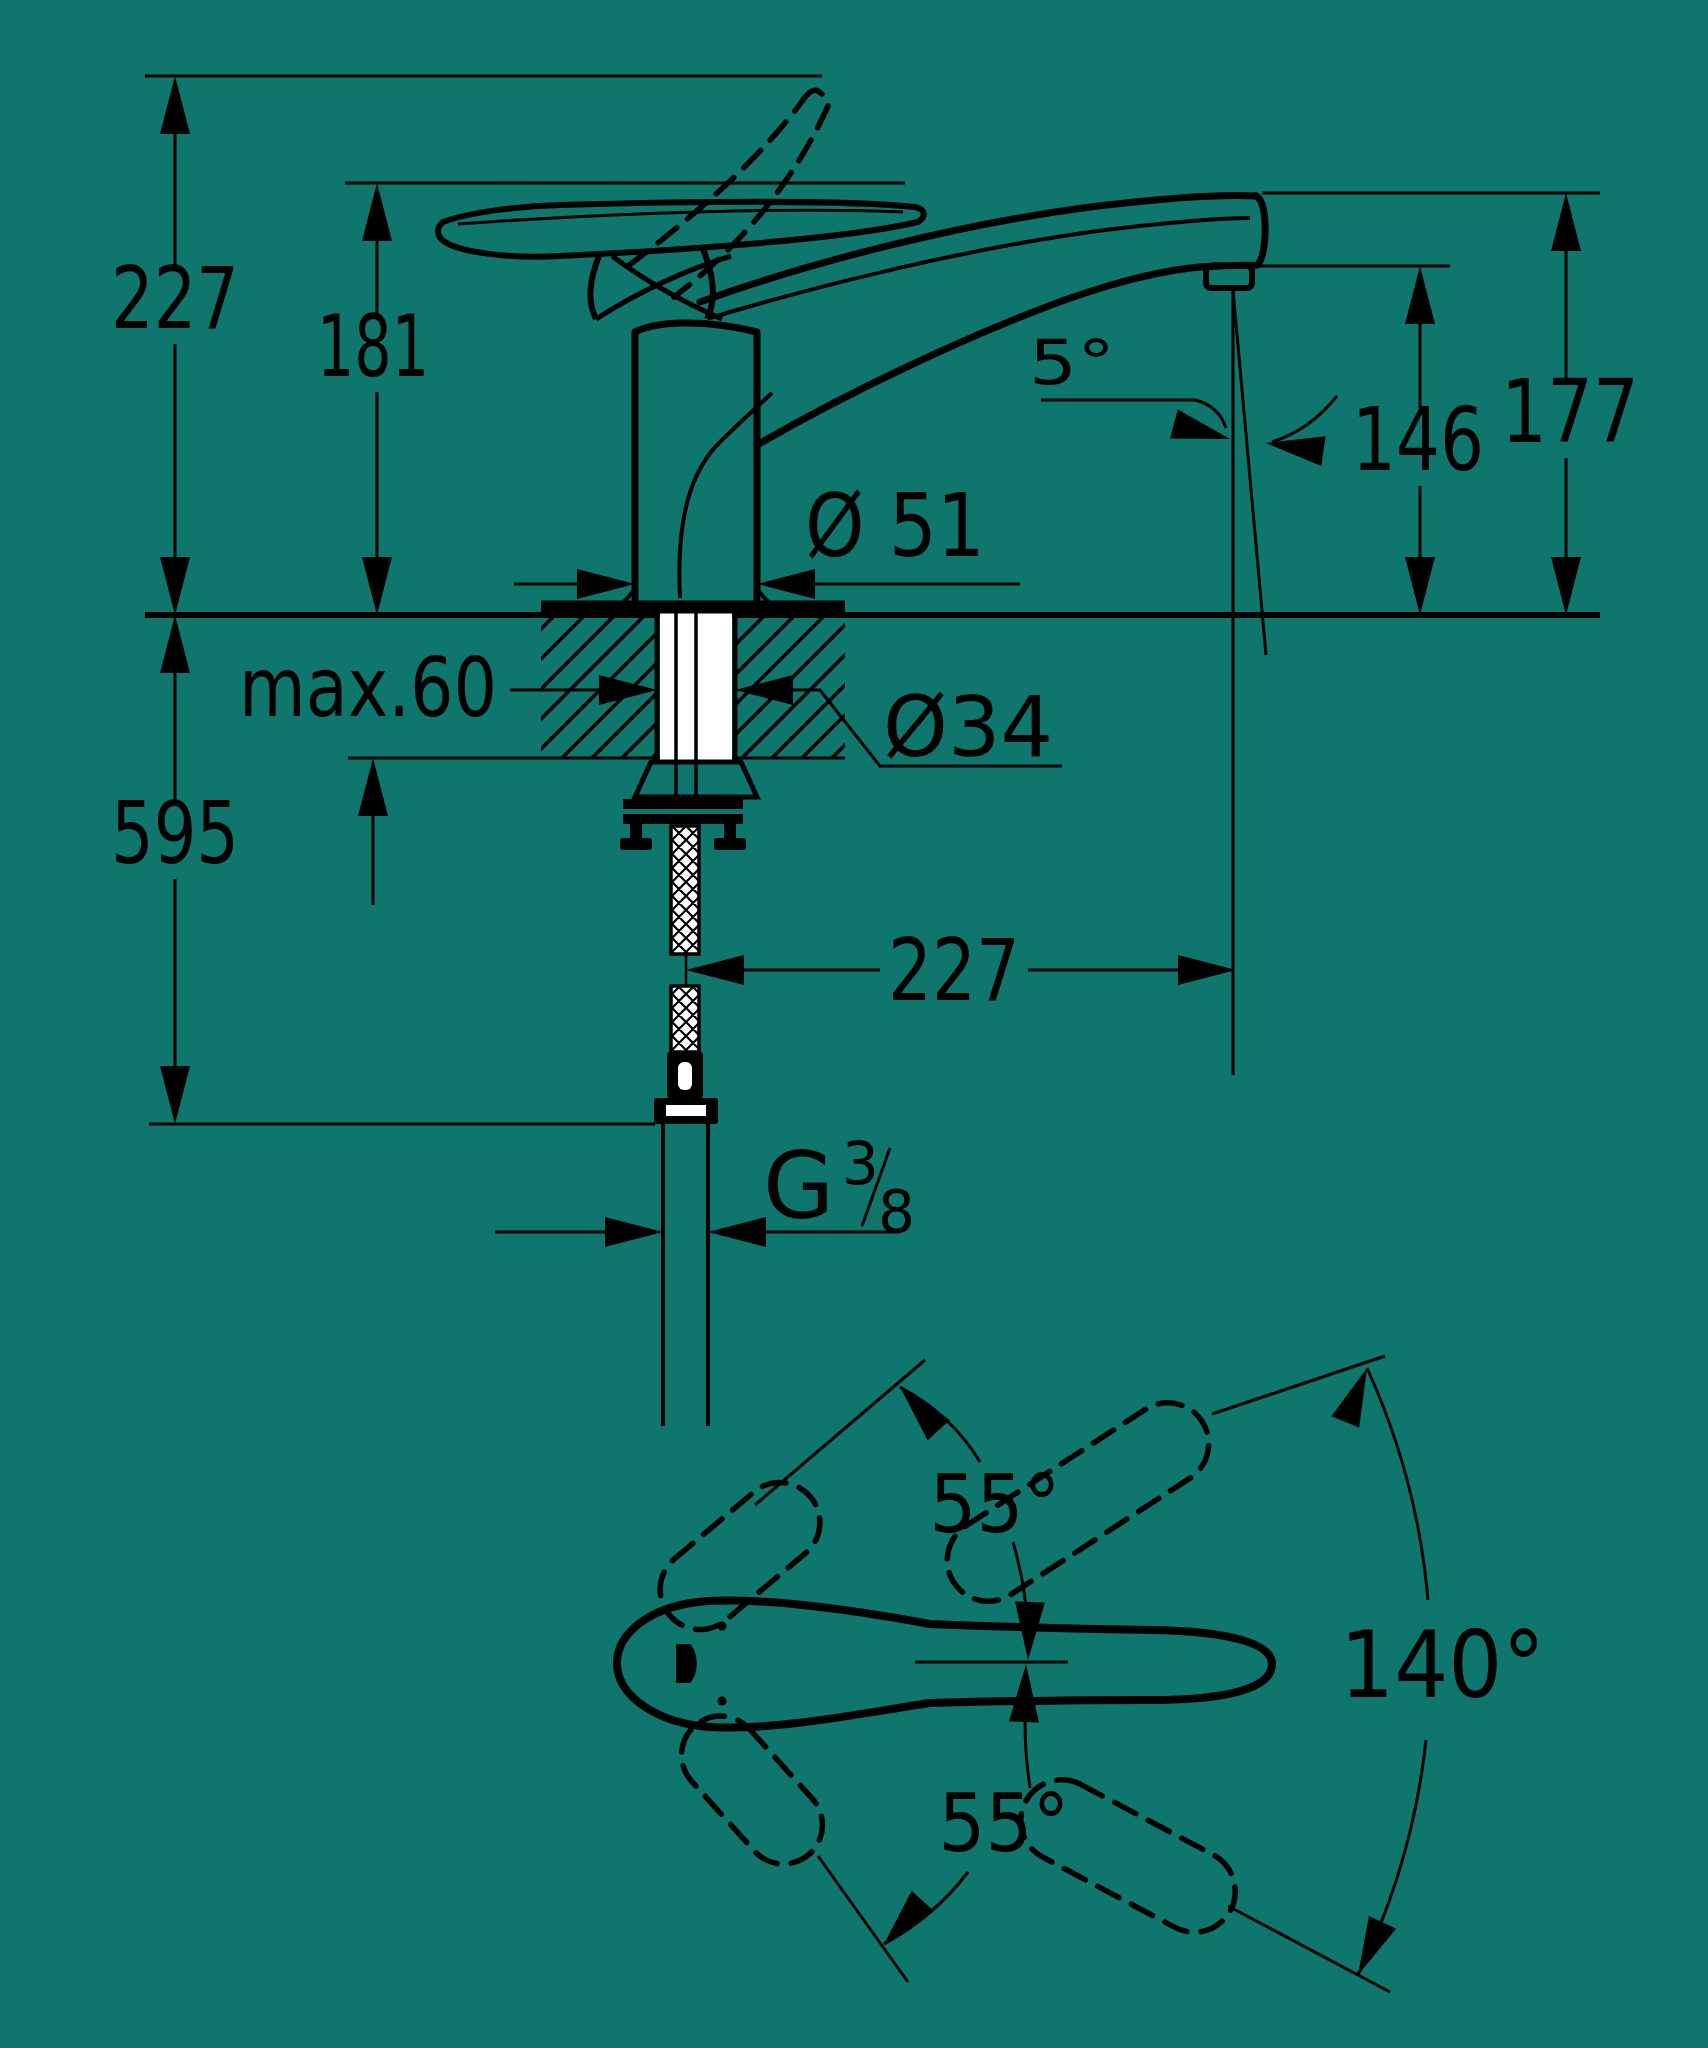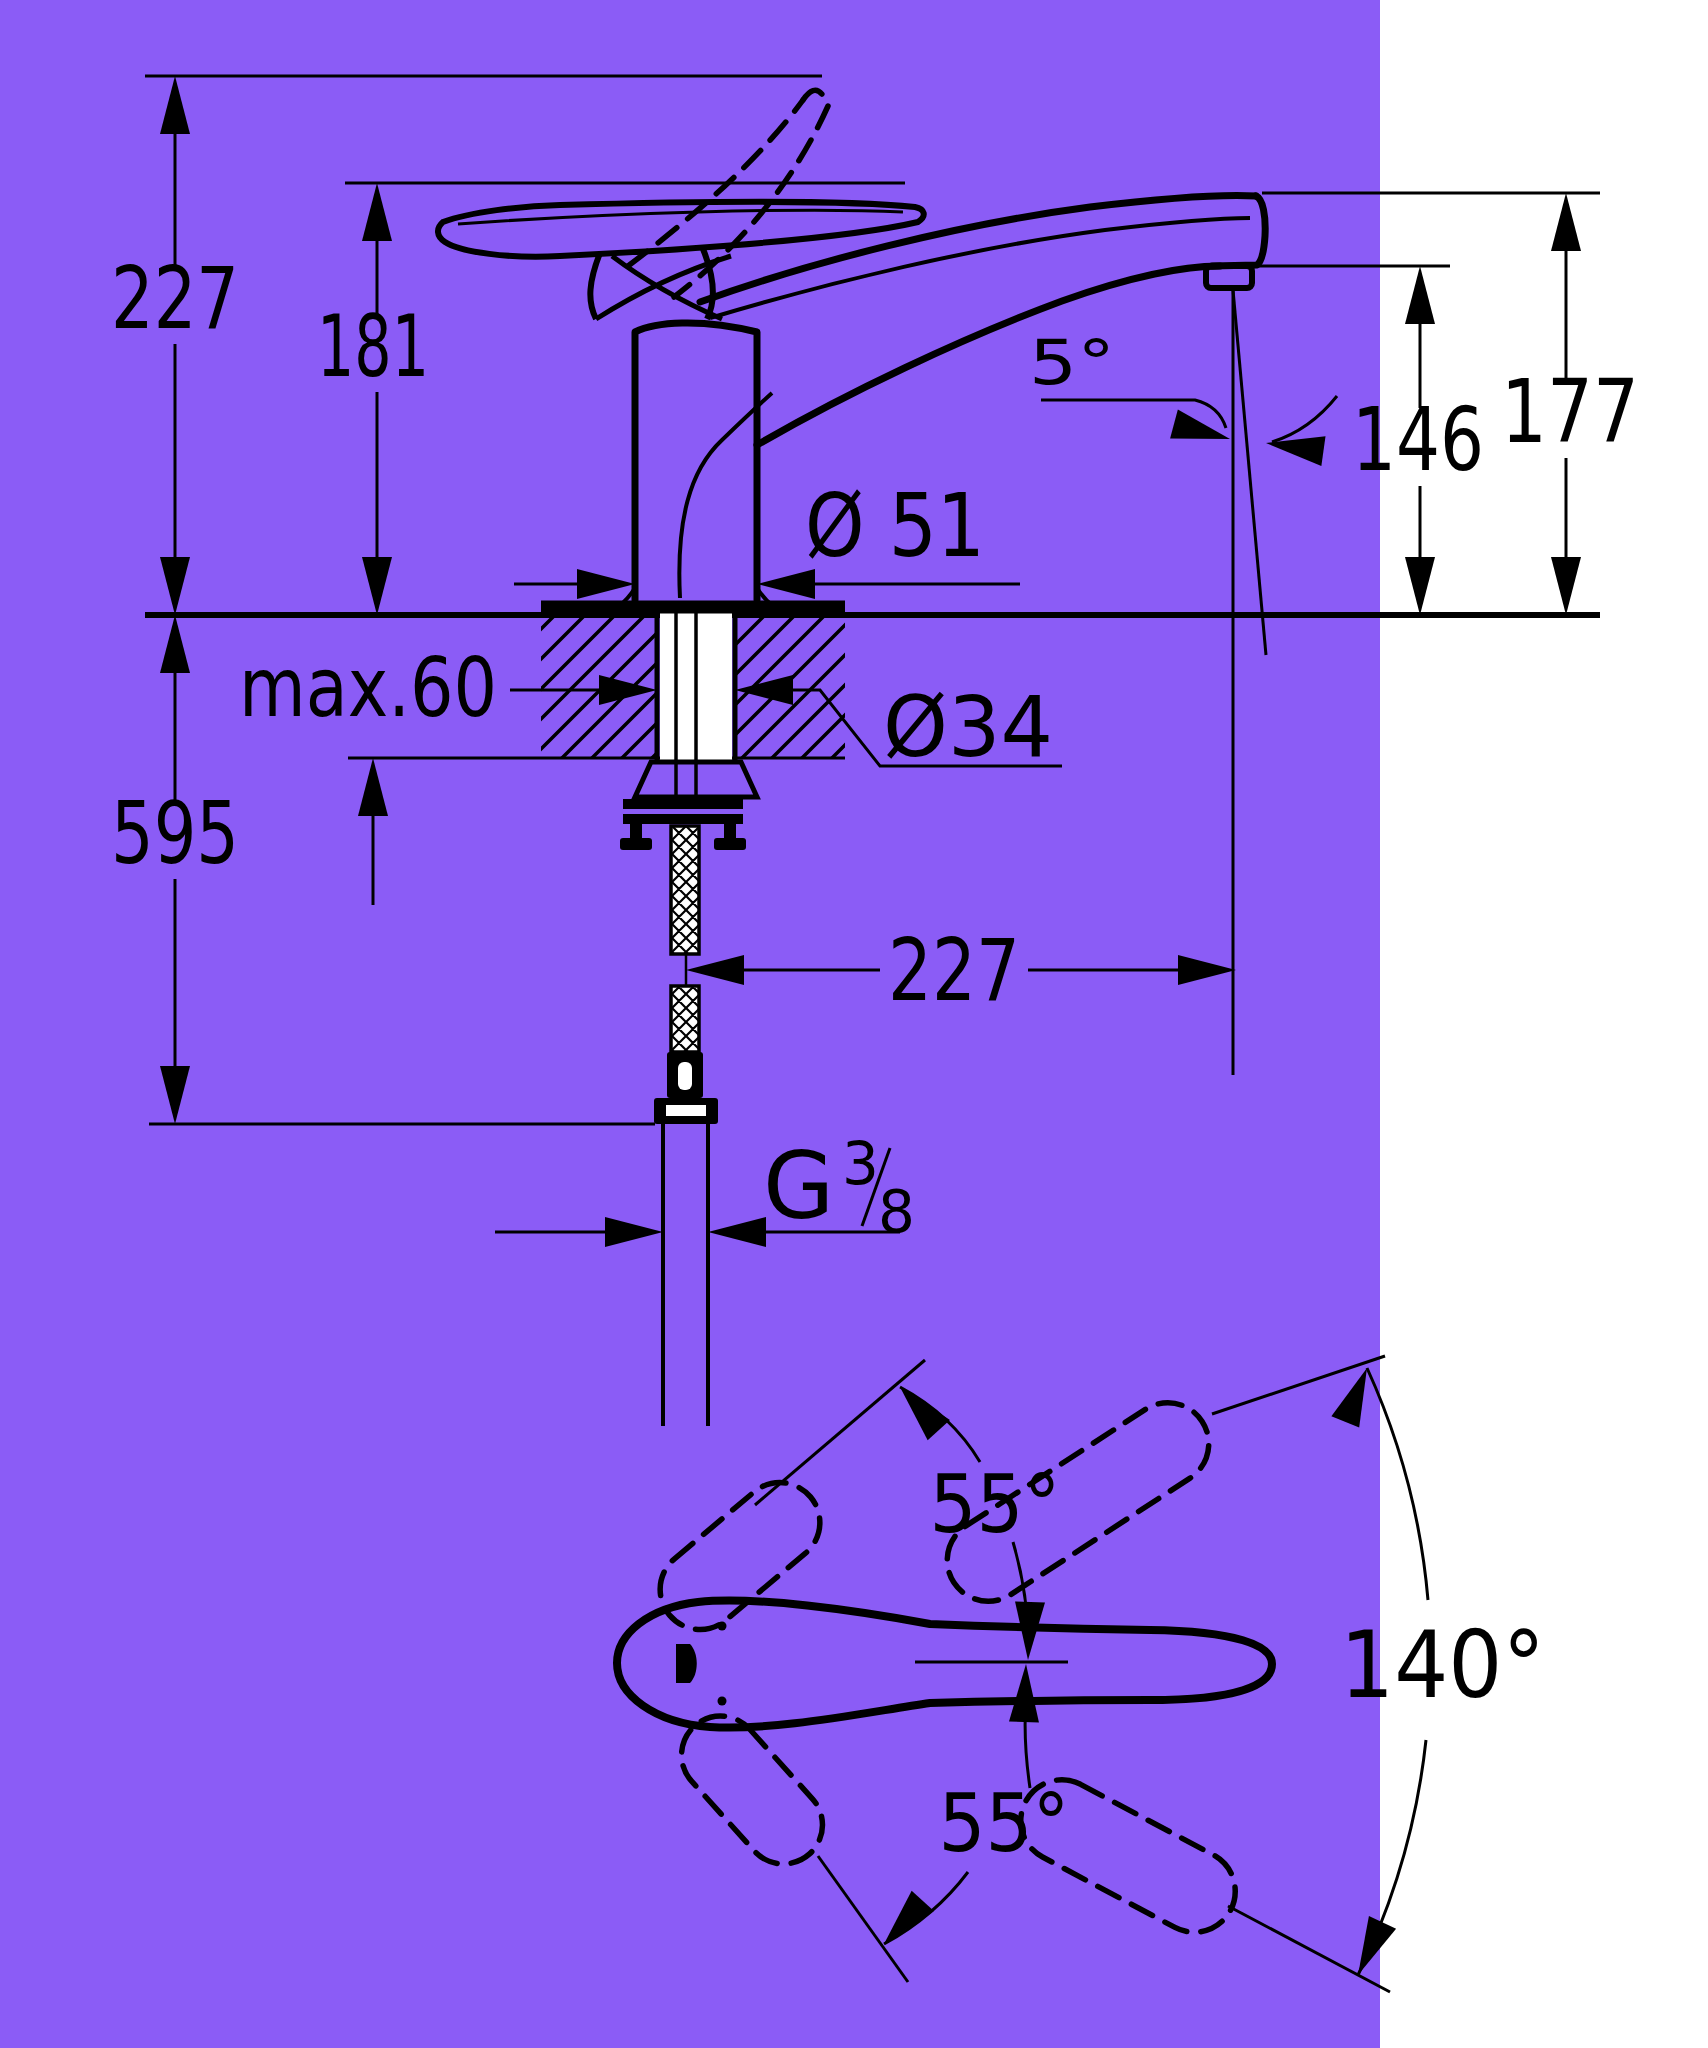--- a/index.html
+++ b/index.html
@@ -1,16 +1,16 @@
 <!DOCTYPE html>
 <html><head>
 <meta charset="utf-8">
 <style>
   html,body{margin:0;padding:0;background:#fff;}
-  .page{width:1380px;height:2048px;position:relative;background:#8b5cf6;}
+  .page{width:1708px;height:2048px;position:relative;background:#0f766e;}
   svg{display:block;}
   text{font-family:"DejaVu Sans","Liberation Sans",sans-serif;fill:#000;}
   .ln{stroke:#000;fill:none;stroke-linecap:butt;}
   .thin{stroke-width:3;}
   .med{stroke-width:4;}
   .thick{stroke-width:7;stroke-linejoin:round;stroke-linecap:round;}
   .dash{stroke:#000;fill:none;stroke-width:5.5;stroke-dasharray:24 14;stroke-linecap:round;}
   .arr{fill:#000;stroke:none;}
 </style>
 </head>

